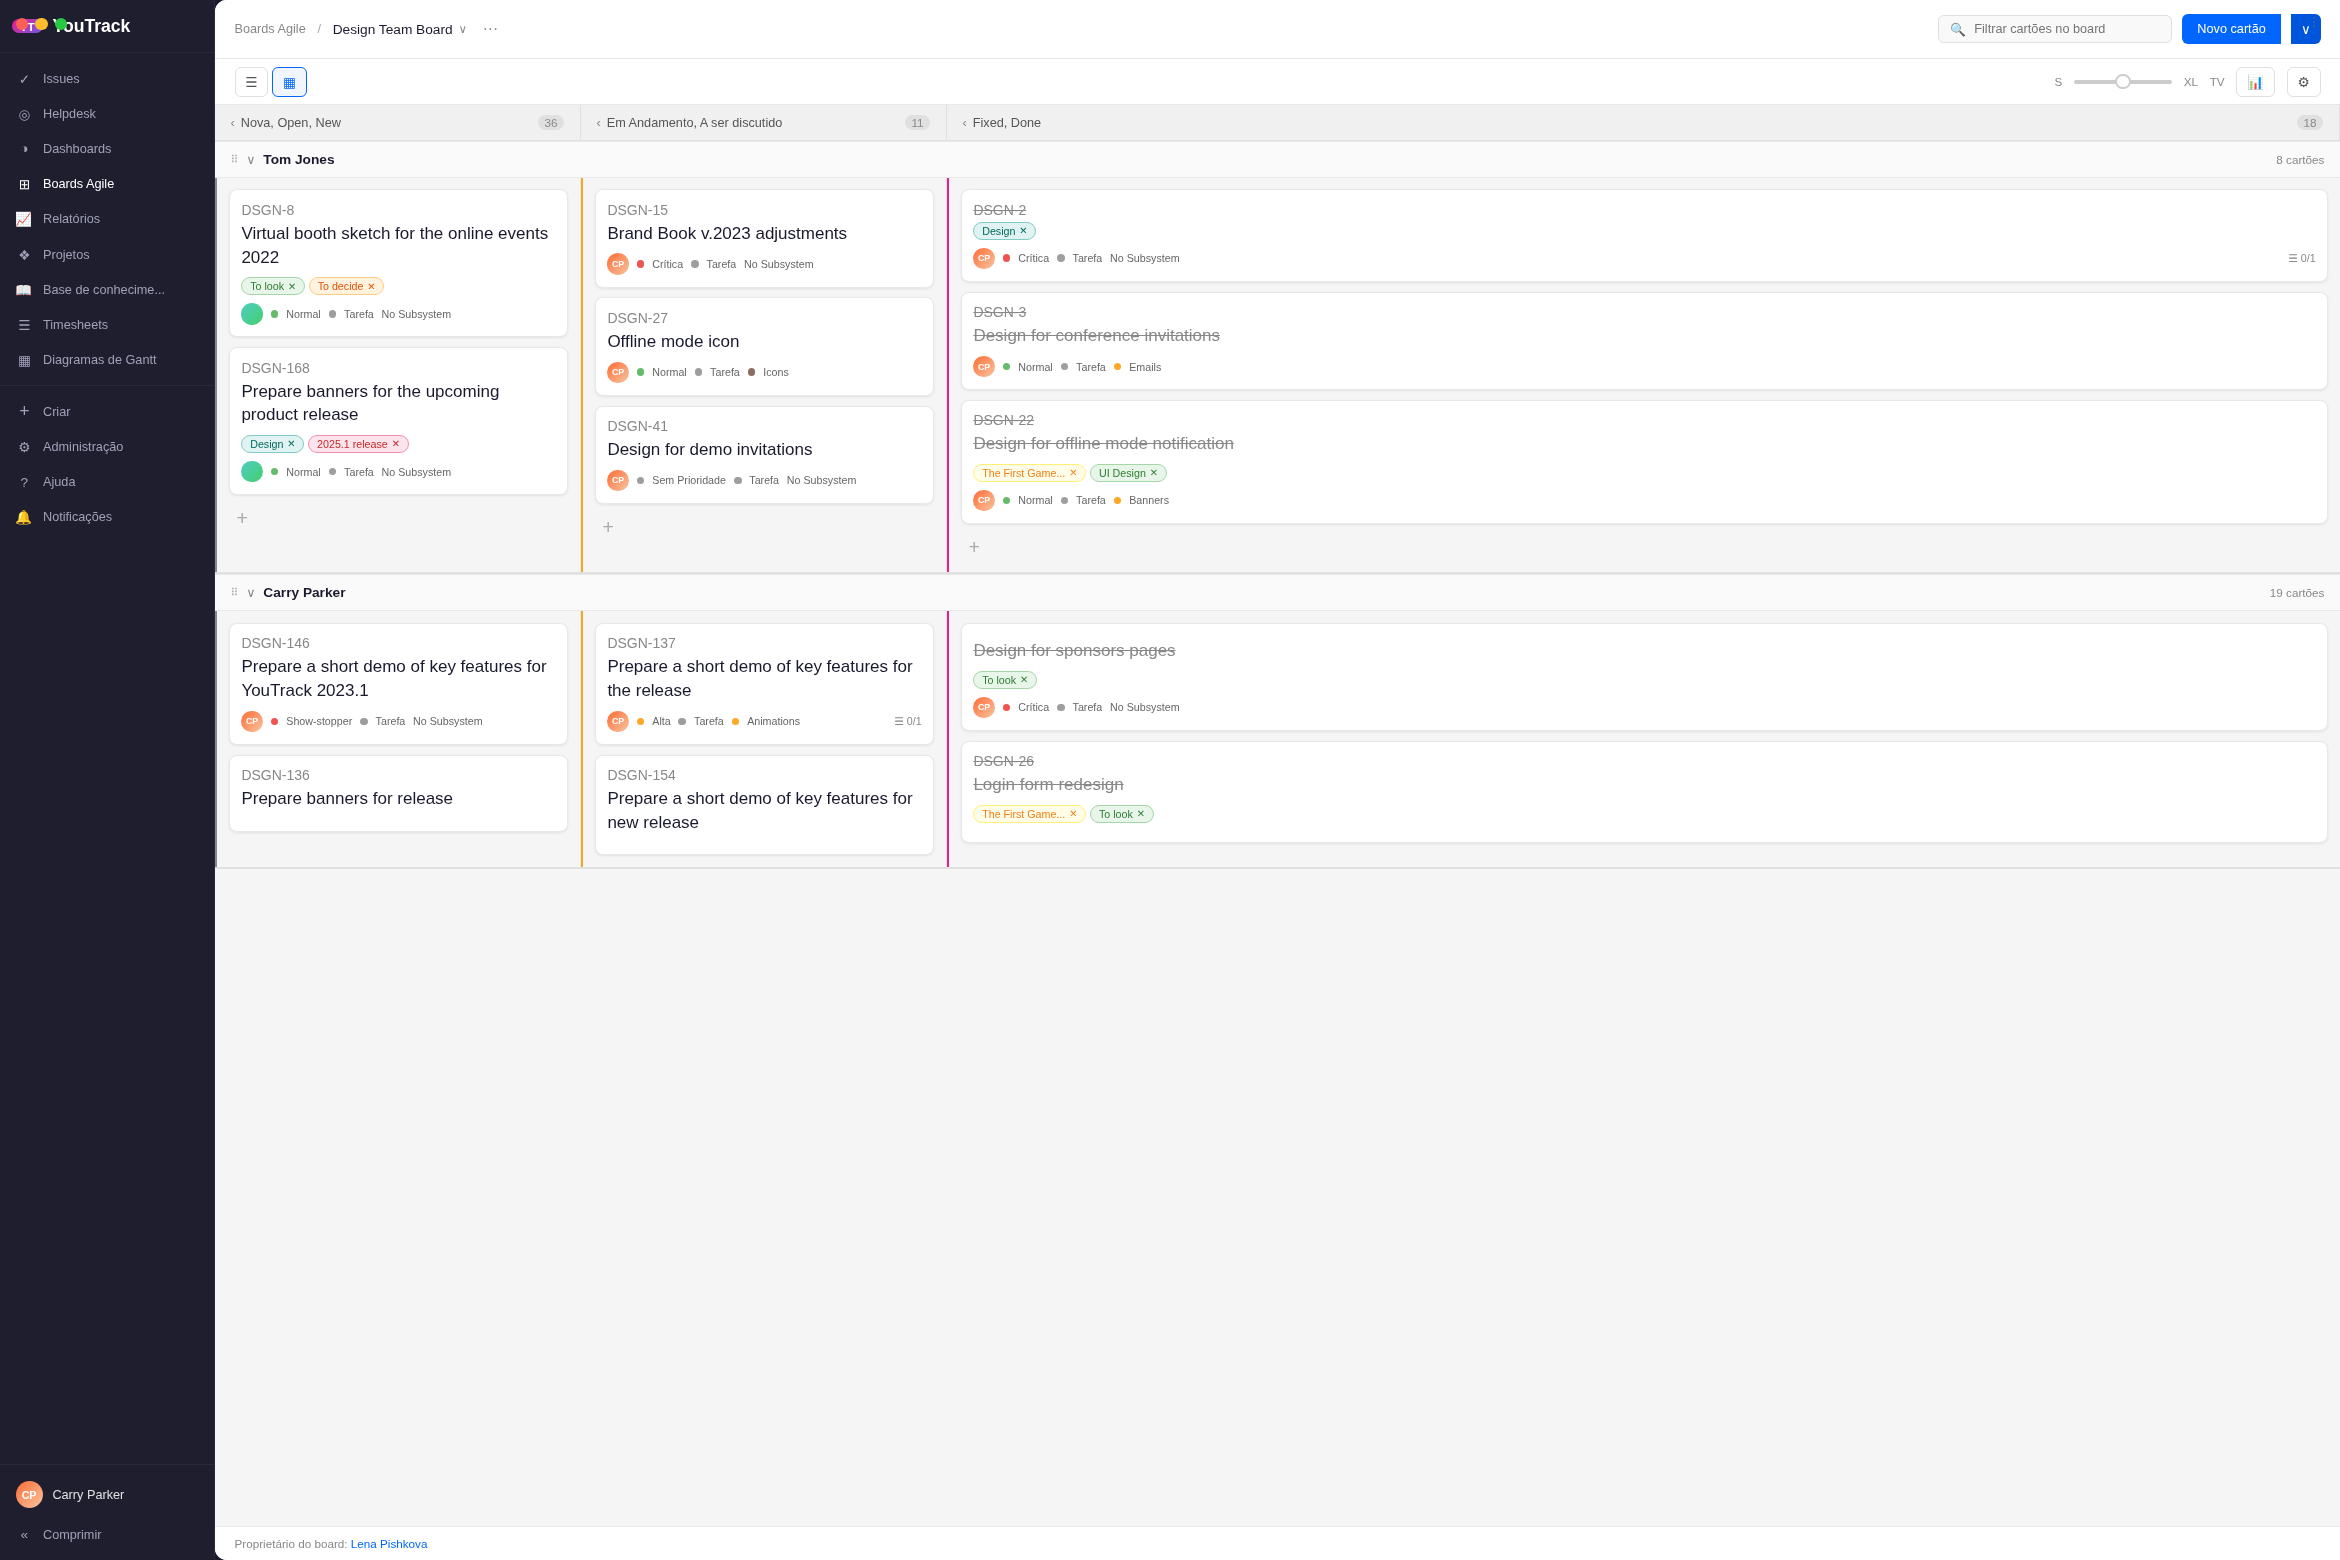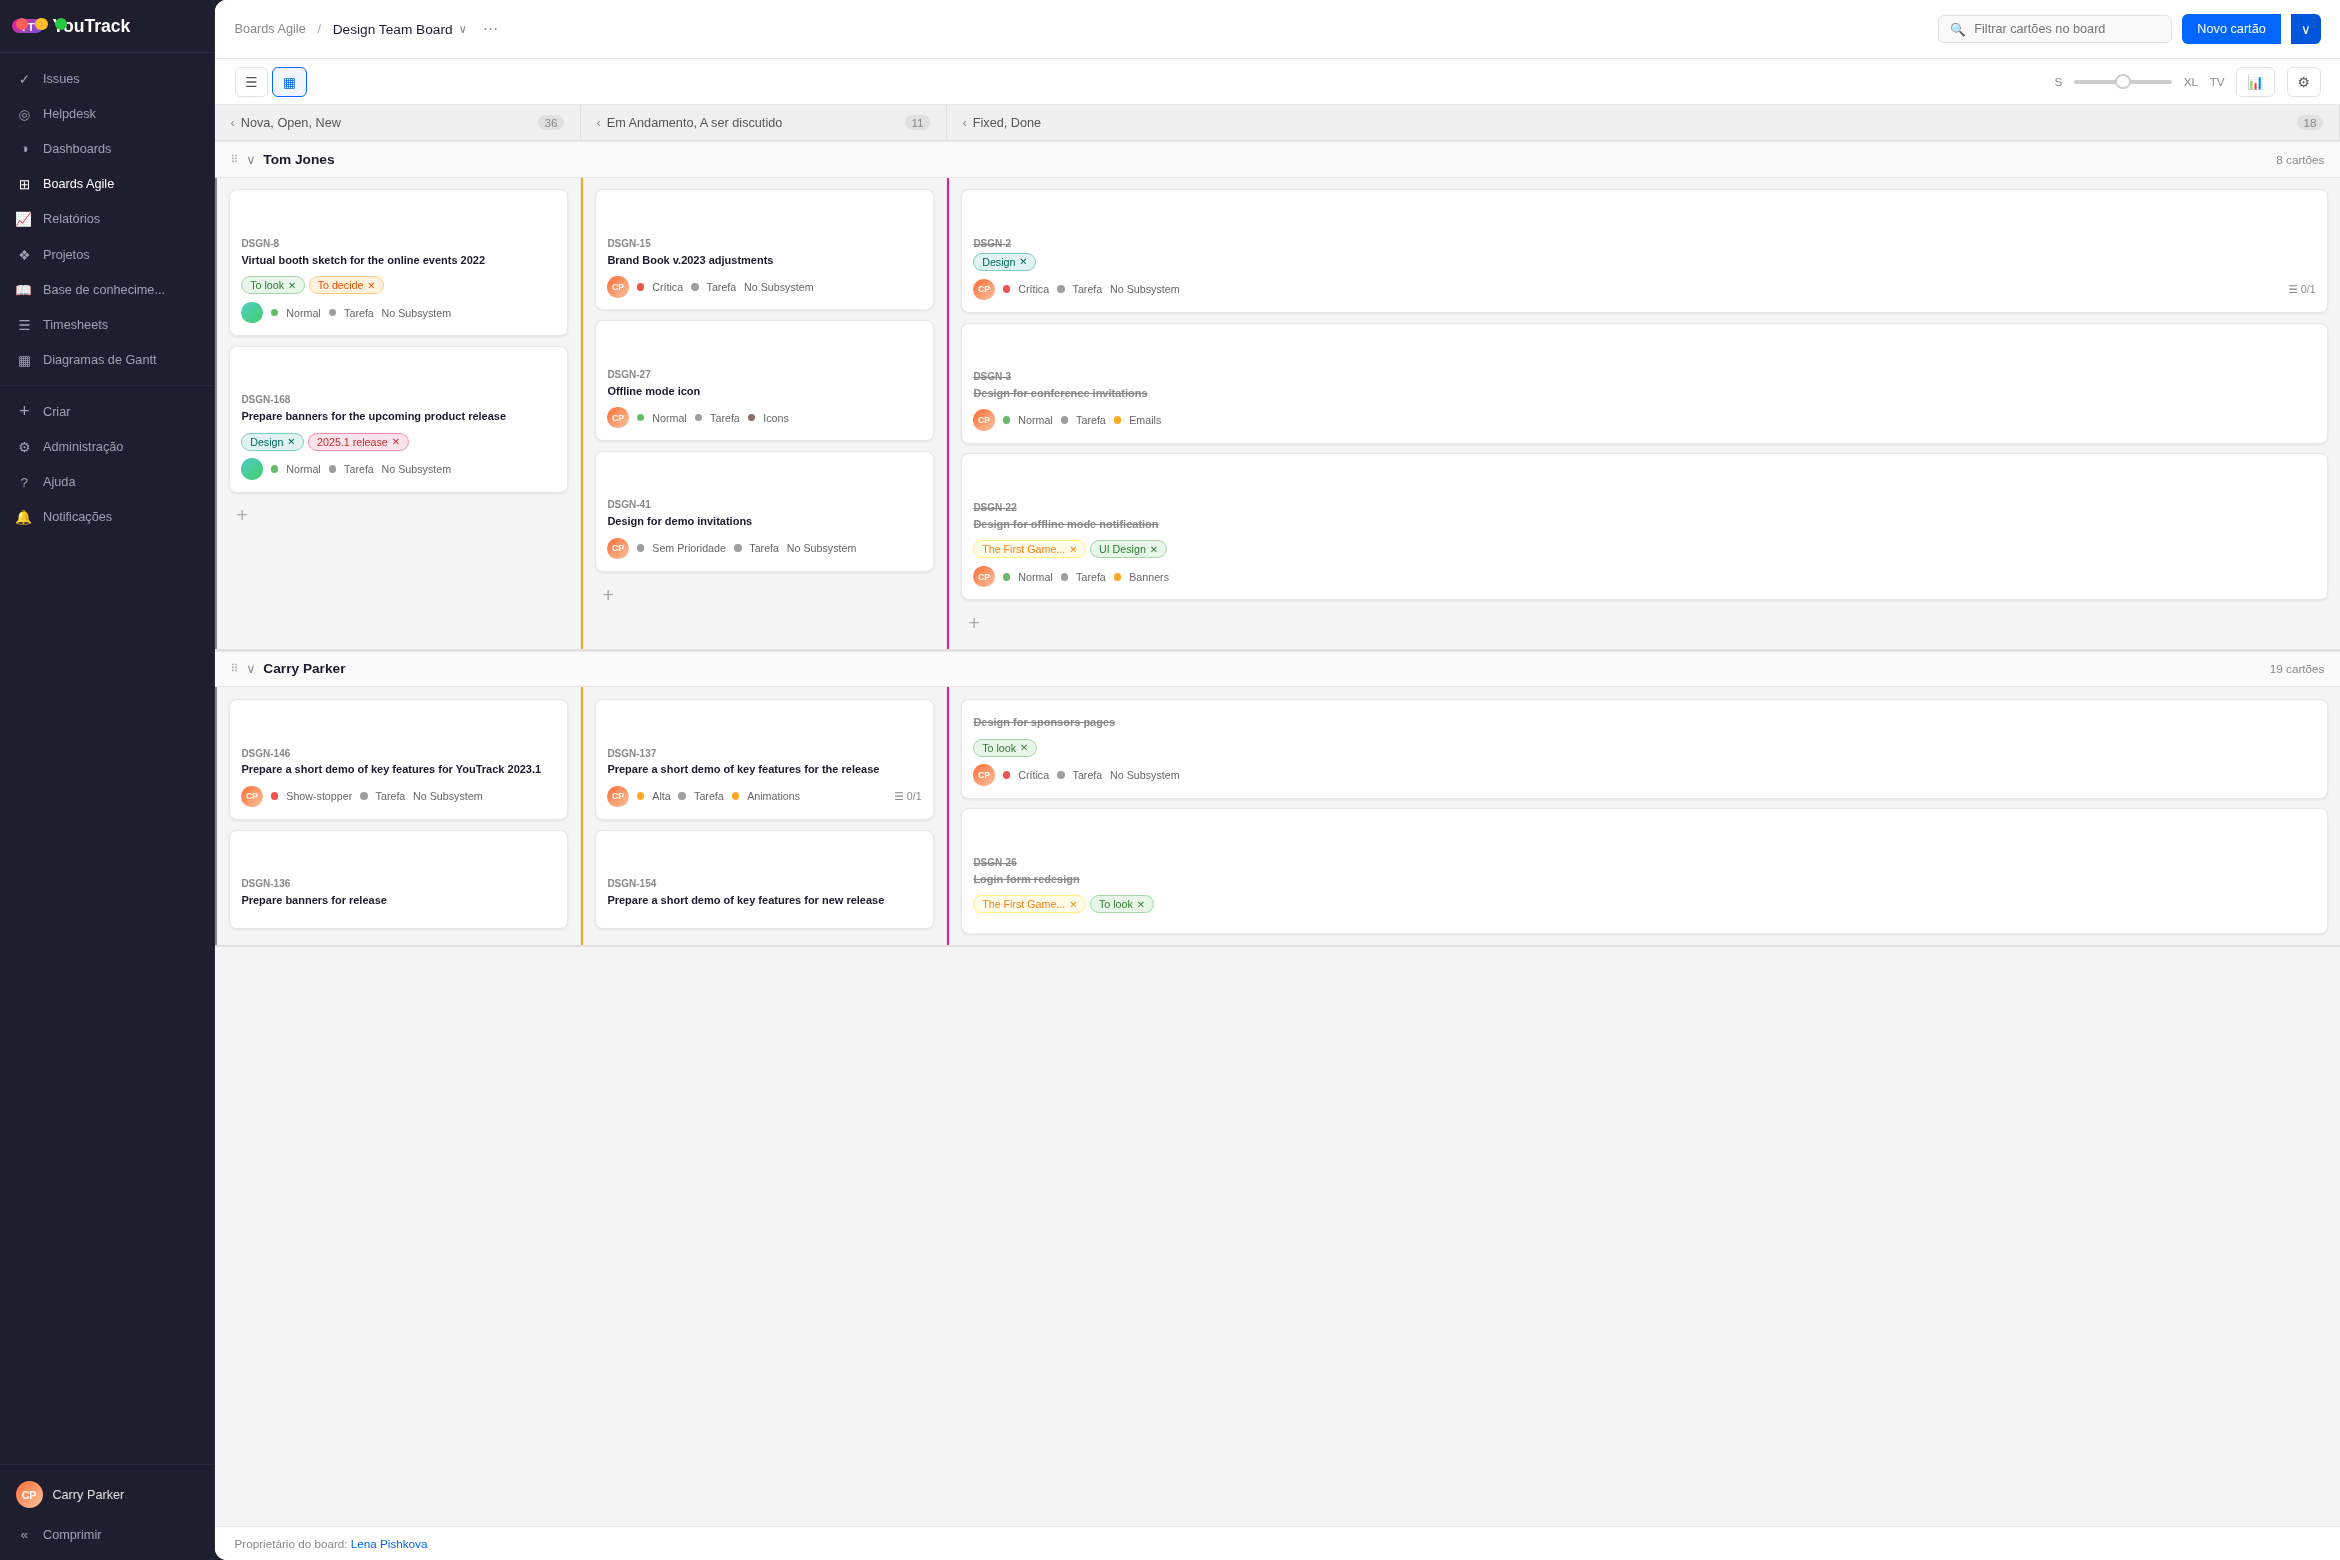--- a/index.html
+++ b/index.html
@@ -58,22 +58,22 @@
 
     
     .swimlane { display: grid; grid-template-columns: 366px 366px 1fr; border-bottom: 2px solid #e0e0e0; }
 
     
     .col-cell { padding: 11.7px; border-right: 1px solid #e8e8e8; display: flex; flex-direction: column; gap: 9.8px; min-height: 195px; background: #f5f5f5; }
     .col-cell:last-child { border-right: none; }
 
     
     .card { background: white; border-radius: 7.8px; padding: 11.7px; box-shadow: 0 1px 2.9px rgba(0,0,0,0.08); border: 1px solid #e8e8e8; cursor: pointer; }
-    .card-id { font-size: 10px; color: #888; font-weight: 700; margin-top: 36px; }
-    .card-title { font-size: 11px; color: #1a1a2e; font-weight: 700; line-height: 1.4; margin: 3.9px 0 7.8px; }
+    .card-id { font-size: 14px; color: #888; font-weight: 400; }
+    .card-title { font-size: 17px; color: #1a1a2e; font-weight: 400; line-height: 1.4; margin: 3.9px 0 7.8px; }
     .card-title.strikethrough { text-decoration: line-through; color: #888; }
     .card-tags { display: flex; flex-wrap: wrap; gap: 3.9px; margin-bottom: 7.8px; }
     .tag { display: inline-flex; align-items: center; gap: 3.9px; border-radius: 11.7px; padding: 2px 7.8px; font-size: 10.7px; font-weight: 500; }
     .tag-green { background: #e8f5e9; color: #2e7d32; border: 1px solid #a5d6a7; }
     .tag-orange { background: #fff3e0; color: #e65100; border: 1px solid #ffcc80; }
     .tag-pink { background: #fce4ec; color: #c62828; border: 1px solid #f48fb1; }
     .tag-teal { background: #e0f2f1; color: #00695c; border: 1px solid #80cbc4; }
     .tag-yellow { background: #fffde7; color: #f57f17; border: 1px solid #fff176; }
     .tag-x { cursor: pointer; font-size: 9.8px; }
     .card-meta { display: flex; align-items: center; gap: 7.8px; }

